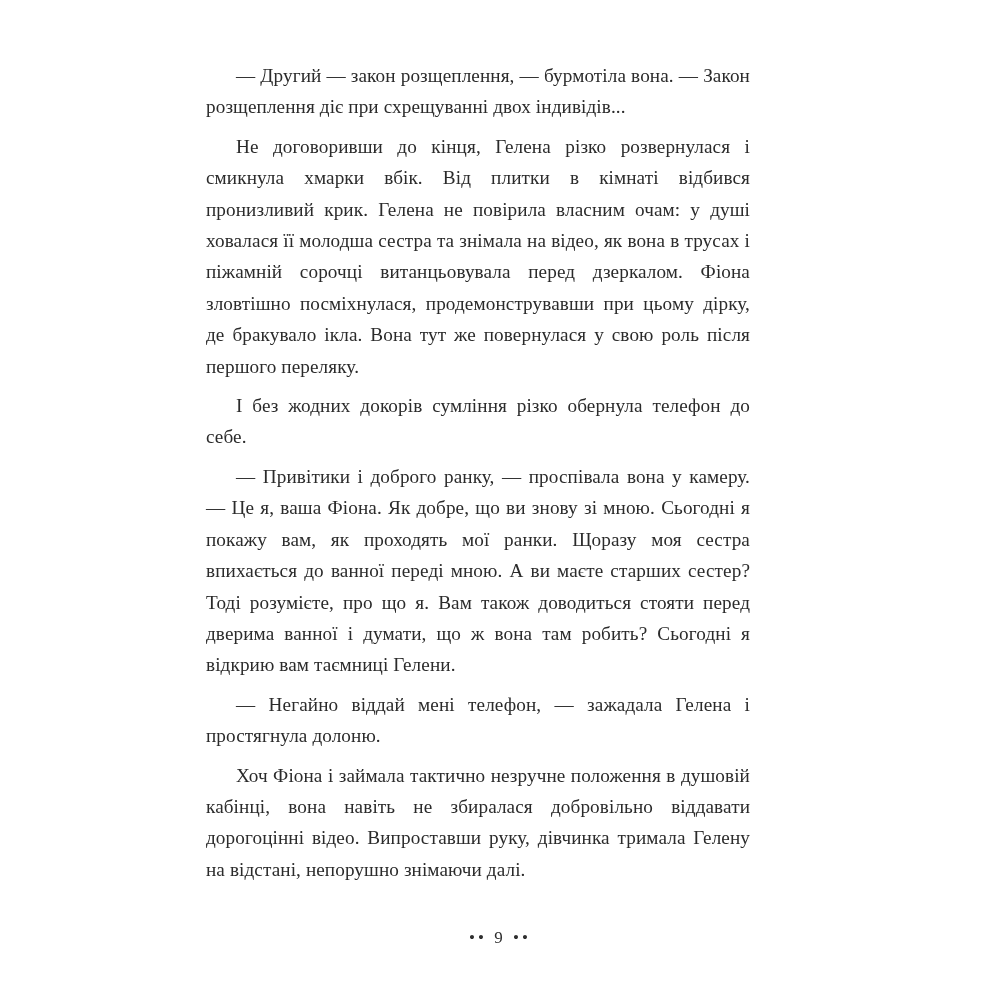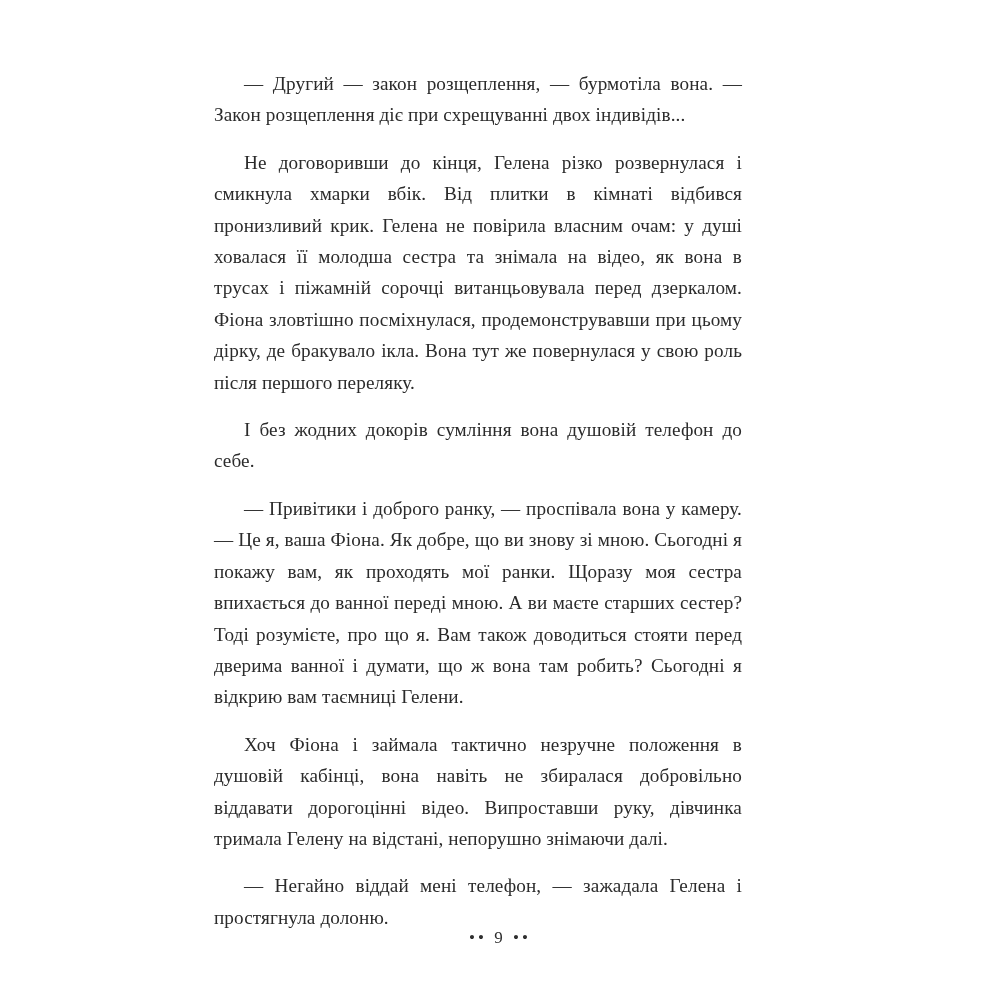--- a/index.html
+++ b/index.html
@@ -20,21 +20,21 @@
     background: #ffffff;
     box-sizing: border-box;
   }
   .text-column {
     position: absolute;
     left: 198px;
     top: 52px;
     width: 560px;
   }
   .para {
-    margin: 16px;
+    margin: 8px;
     font-size: 19.2px;
     line-height: 31.4px;
     color: #2b2b2b;
     text-align: justify;
     text-justify: inter-word;
     letter-spacing: 0.1px;
     -webkit-hyphens: manual;
     hyphens: manual;
   }
   .para.indent {
@@ -56,23 +56,23 @@
   }
 </style>
 </head>
 <body>
 
 <div class="page">
 
   <div class="text-column">
     <p class="para indent">— Другий — закон розщеплення, — бурмотіла вона. — Закон розщеплення діє при схрещуванні двох індивідів...</p>
     <p class="para indent">Не договоривши до кінця, Гелена різко розвернулася і смикнула хмарки вбік. Від плитки в кімнаті відбився пронизливий крик. Гелена не повірила власним очам: у душі ховалася її молодша сестра та знімала на відео, як вона в трусах і піжамній сорочці витанцьовувала перед дзеркалом. Фіона зловтішно посміхнулася, продемонструвавши при цьому дірку, де бракувало ікла. Вона тут же повернулася у свою роль після першого переляку.</p>
-    <p class="para indent">І без жодних докорів сумління вона душовій телефон до себе.</p>
+    <p class="para indent">І без жодних докорів сумління різко обернула телефон до себе.</p>
     <p class="para indent">— Привітики і доброго ранку, — проспівала вона у камеру. — Це я, ваша Фіона. Як добре, що ви знову зі мною. Сьогодні я покажу вам, як проходять мої ранки. Щоразу моя сестра впихається до ванної переді мною. А ви маєте старших сестер? Тоді розумієте, про що я. Вам також доводиться стояти перед дверима ванної і думати, що ж вона там робить? Сьогодні я відкрию вам таємниці Гелени.</p>
+    <p class="para indent">— Негайно віддай мені телефон, — зажадала Гелена і простягнула долоню.</p>
     <p class="para indent">Хоч Фіона і займала тактично незручне положення в душовій кабінці, вона навіть не збиралася добровільно віддавати дорогоцінні відео. Випроставши руку, дівчинка тримала Гелену на відстані, непорушно знімаючи далі.</p>
-    <p class="para indent">— Негайно віддай мені телефон, — зажадала Гелена і простягнула долоню.</p>
   </div>
 
   <div class="footer">
     <span class="folio">•• 9 ••</span>
   </div>
 
 </div>
 
 </body></html>

